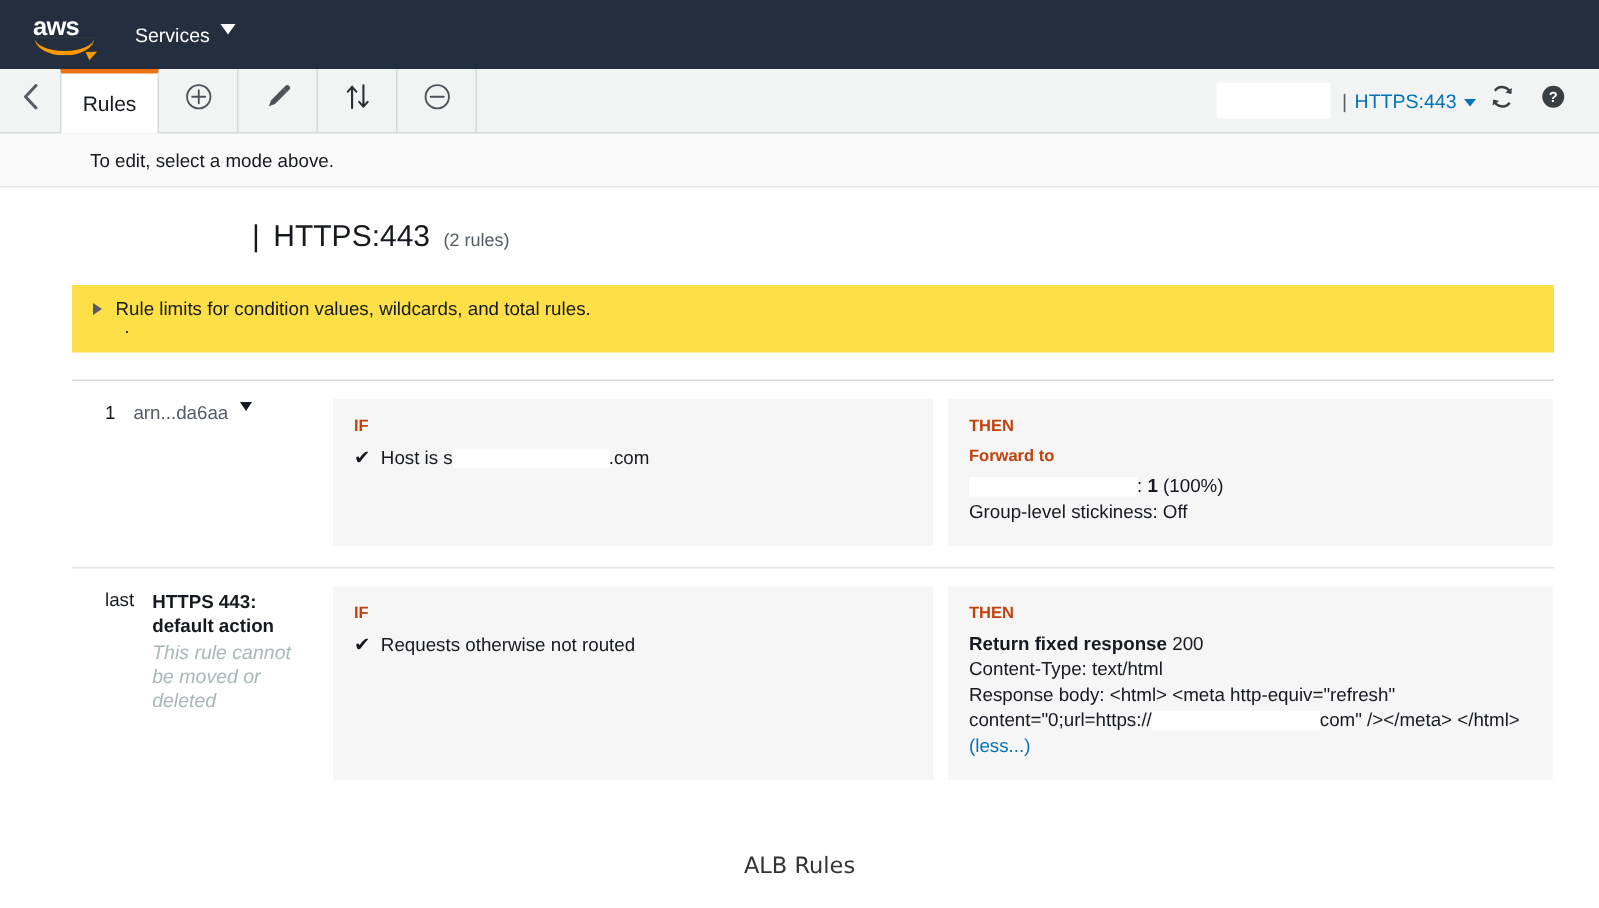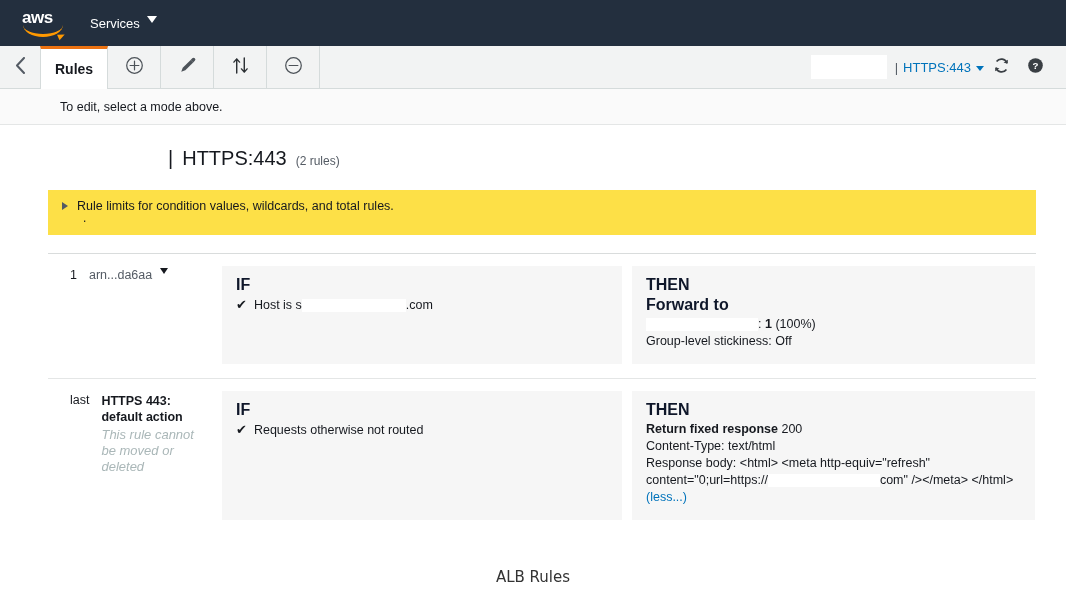--- a/index.html
+++ b/index.html
@@ -96,21 +96,21 @@
     padding: 14px 14px;
     background: #ffffff;
     border-left: 1px solid #d5dbdb;
     border-right: 1px solid #d5dbdb;
     border-top: 3px solid #ec7211;
     box-sizing: border-box;
     display: flex;
     align-items: center;
     justify-content: center;
     font-size: 14px;
-    font-weight: bold;
+    font-weight: normal;
     color: #16191f;
     cursor: pointer;
     margin-bottom: -1px;
   }
   .tb-btn {
     width: 52px;
     border-right: 1px solid #d5dbdb;
     display: flex;
     align-items: center;
     justify-content: center;
@@ -286,22 +286,22 @@
     width: 400px;
     flex: none;
     margin-right: 10px;
   }
   .col-then {
     width: 403px;
     flex: none;
   }
   .panel-head {
     font-weight: bold;
-    font-size: 16px;
-    color: #0f172a;
+    font-size: 11px;
+    color: #c2410c;
     margin-bottom: 3px;
   }
   .cond-line {
     display: flex;
     align-items: baseline;
     gap: 7px;
     color: #16191f;
   }
   .check { color: #16191f; font-size: 13px; }
 

